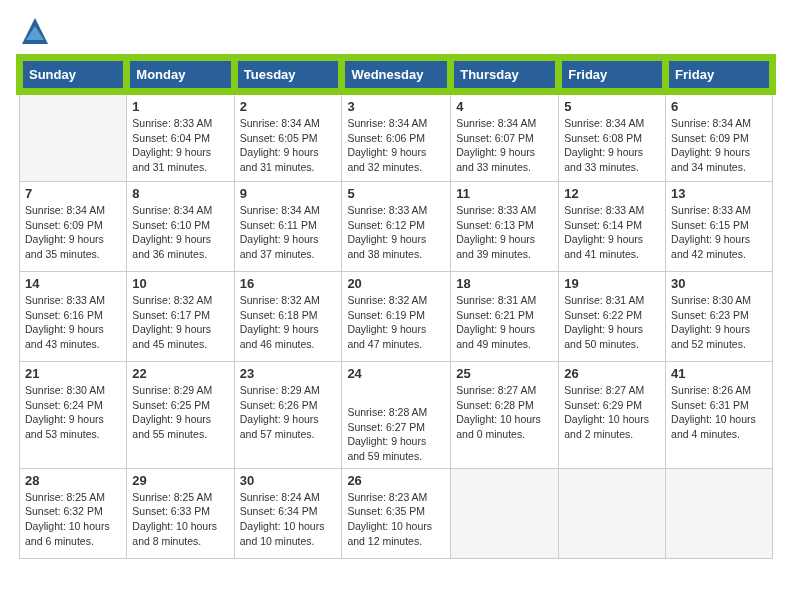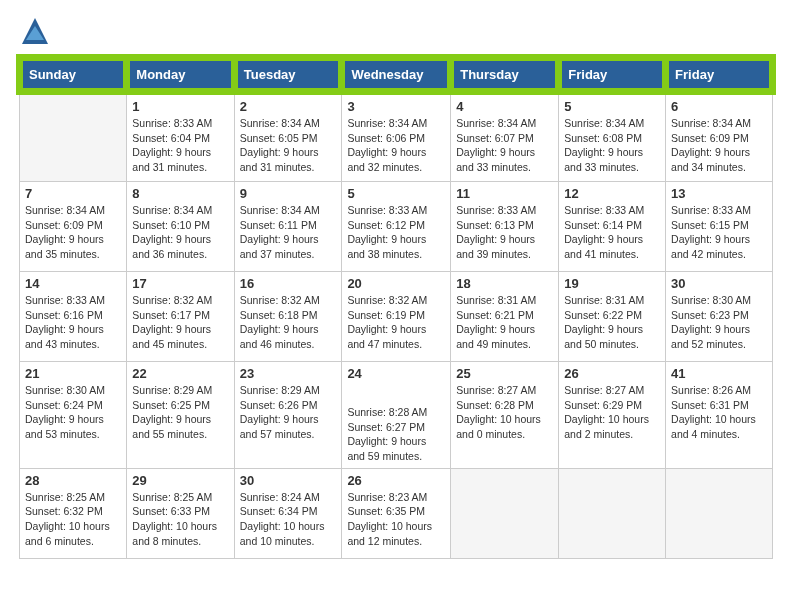--- a/index.html
+++ b/index.html
@@ -225,21 +225,21 @@
       </tr>
       <tr class="week-row">
         <td>
           <span class="day-number">14</span>
           <div class="day-info" style="white-space: pre-line;">Sunrise: 8:33 AM
 Sunset: 6:16 PM
 Daylight: 9 hours
 and 43 minutes.</div>
         </td>
         <td>
-          <span class="day-number">17</span>
+          <span class="day-number">10</span>
           <div class="day-info" style="white-space: pre-line;">Sunrise: 8:32 AM
 Sunset: 6:17 PM
 Daylight: 9 hours
 and 45 minutes.</div>
         </td>
         <td>
           <span class="day-number">16</span>
           <div class="day-info" style="white-space: pre-line;">Sunrise: 8:32 AM
 Sunset: 6:18 PM
 Daylight: 9 hours

